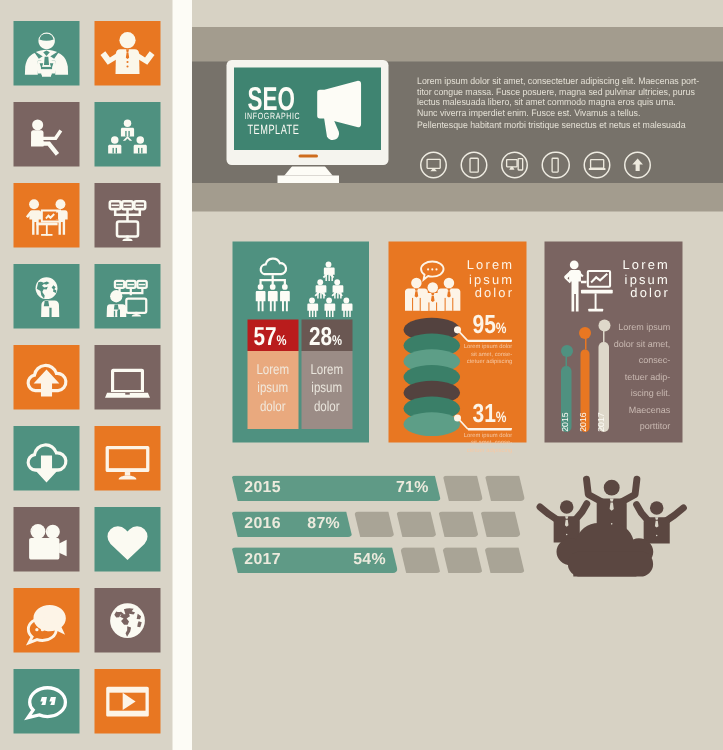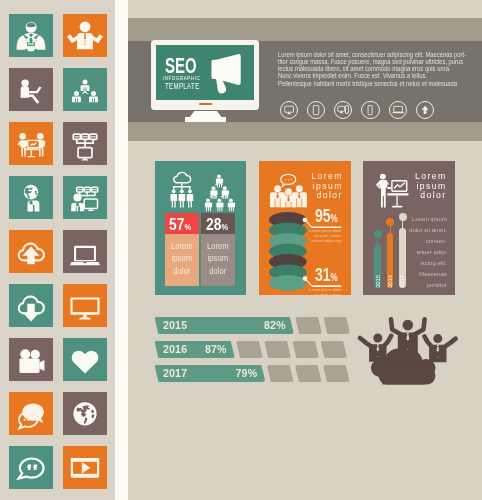--- a/index.html
+++ b/index.html
@@ -496,21 +496,21 @@
             <circle cx="75.9" cy="39.35" r="1.95"></circle>
             <path d="M72.55000000000001 41.4h6.7c.45 0 .75.3.75.75v4.05h-1.15v4.05h-1.0v-4.05h-1.0v4.05h-1.0v-4.05h-1.0v4.05h-1.0v-4.05h-1.05v-4.05c0-.45.3-.75.75-.75z"></path>
           </g>
           <g fill="none" stroke="#fdfcf6" stroke-width="1.2" stroke-linejoin="miter">
             <path d="M60.6 24.0 64.0 20.8l3.4 3.2"></path>
             <path d="M55.1 36.2 58.5 33.0l3.4 3.2"></path>
             <path d="M66.4 36.2 69.8 33.0l3.4 3.2"></path>
           </g>
         </svg>
       <div class="stat-box" id="sb1">
-        <div class="sb-head" style="background: #ef4444;">
+        <div class="sb-head" style="background: #b91c1c;">
           <div class="sb-pct">57<sup>%</sup></div>
         </div>
         <div class="sb-body" style="background: rgb(233, 169, 126);">
           <div class="sb-text">
               <div>Lorem</div>
               <div>ipsum</div>
               <div>dolor</div>
             </div>
         </div>
       </div>
@@ -651,38 +651,38 @@
           <div>porttitor</div>
         </div>
     </div>
 
     <div id="yearbars">
         <div class="yb-row" style="top:0px;width:200px">
           <div class="yb-seg yb-fill" style="left:0;width:139.6px"></div>
           <div class="yb-seg yb-empty" style="left:140.79999999999998px;width:26.9px"></div>
           <div class="yb-seg yb-empty" style="left:168.89999999999998px;width:26.9px"></div>
           <div class="yb-label">2015</div>
-          <div class="yb-pct" style="left:109.6px">82%</div>
+          <div class="yb-pct" style="left:109.6px">71%</div>
         </div>
         <div class="yb-row" style="top:23.95px;width:200px">
           <div class="yb-seg yb-fill" style="left:0;width:80.5px"></div>
           <div class="yb-seg yb-empty" style="left:81.7px;width:26.9px"></div>
           <div class="yb-seg yb-empty" style="left:109.8px;width:26.9px"></div>
           <div class="yb-seg yb-empty" style="left:137.9px;width:26.9px"></div>
           <div class="yb-seg yb-empty" style="left:166px;width:26.9px"></div>
           <div class="yb-label">2016</div>
           <div class="yb-pct" style="left:50.5px">87%</div>
         </div>
         <div class="yb-row" style="top:47.9px;width:200px">
           <div class="yb-seg yb-fill" style="left:0;width:111.1px"></div>
           <div class="yb-seg yb-empty" style="left:112.3px;width:26.9px"></div>
           <div class="yb-seg yb-empty" style="left:140.4px;width:26.9px"></div>
           <div class="yb-seg yb-empty" style="left:168.5px;width:26.9px"></div>
           <div class="yb-label">2017</div>
-          <div class="yb-pct" style="left:81.1px">79%</div>
+          <div class="yb-pct" style="left:81.1px">54%</div>
         </div>
       </div>
 
     <svg id="cheer" viewBox="0 0 98 70">
       <g fill="#5b4741" stroke="#5b4741" stroke-width="4.6" stroke-linejoin="round" stroke-linecap="round">
         <path d="M43.0 19.0 33.2 13.6 32.0 3.4" fill="none"></path>
         <path d="M54.6 19.0 64.4 13.6 65.6 3.4" fill="none"></path>
         <path d="M14.0 31.6 6.9 26.8 1.0 22.0" fill="none"></path>
         <path d="M23.6 31.6 29.0 25.4 32.2 19.8" fill="none"></path>
         <path d="M83.6 32.2 90.7 27.4 96.6 22.6" fill="none"></path>

